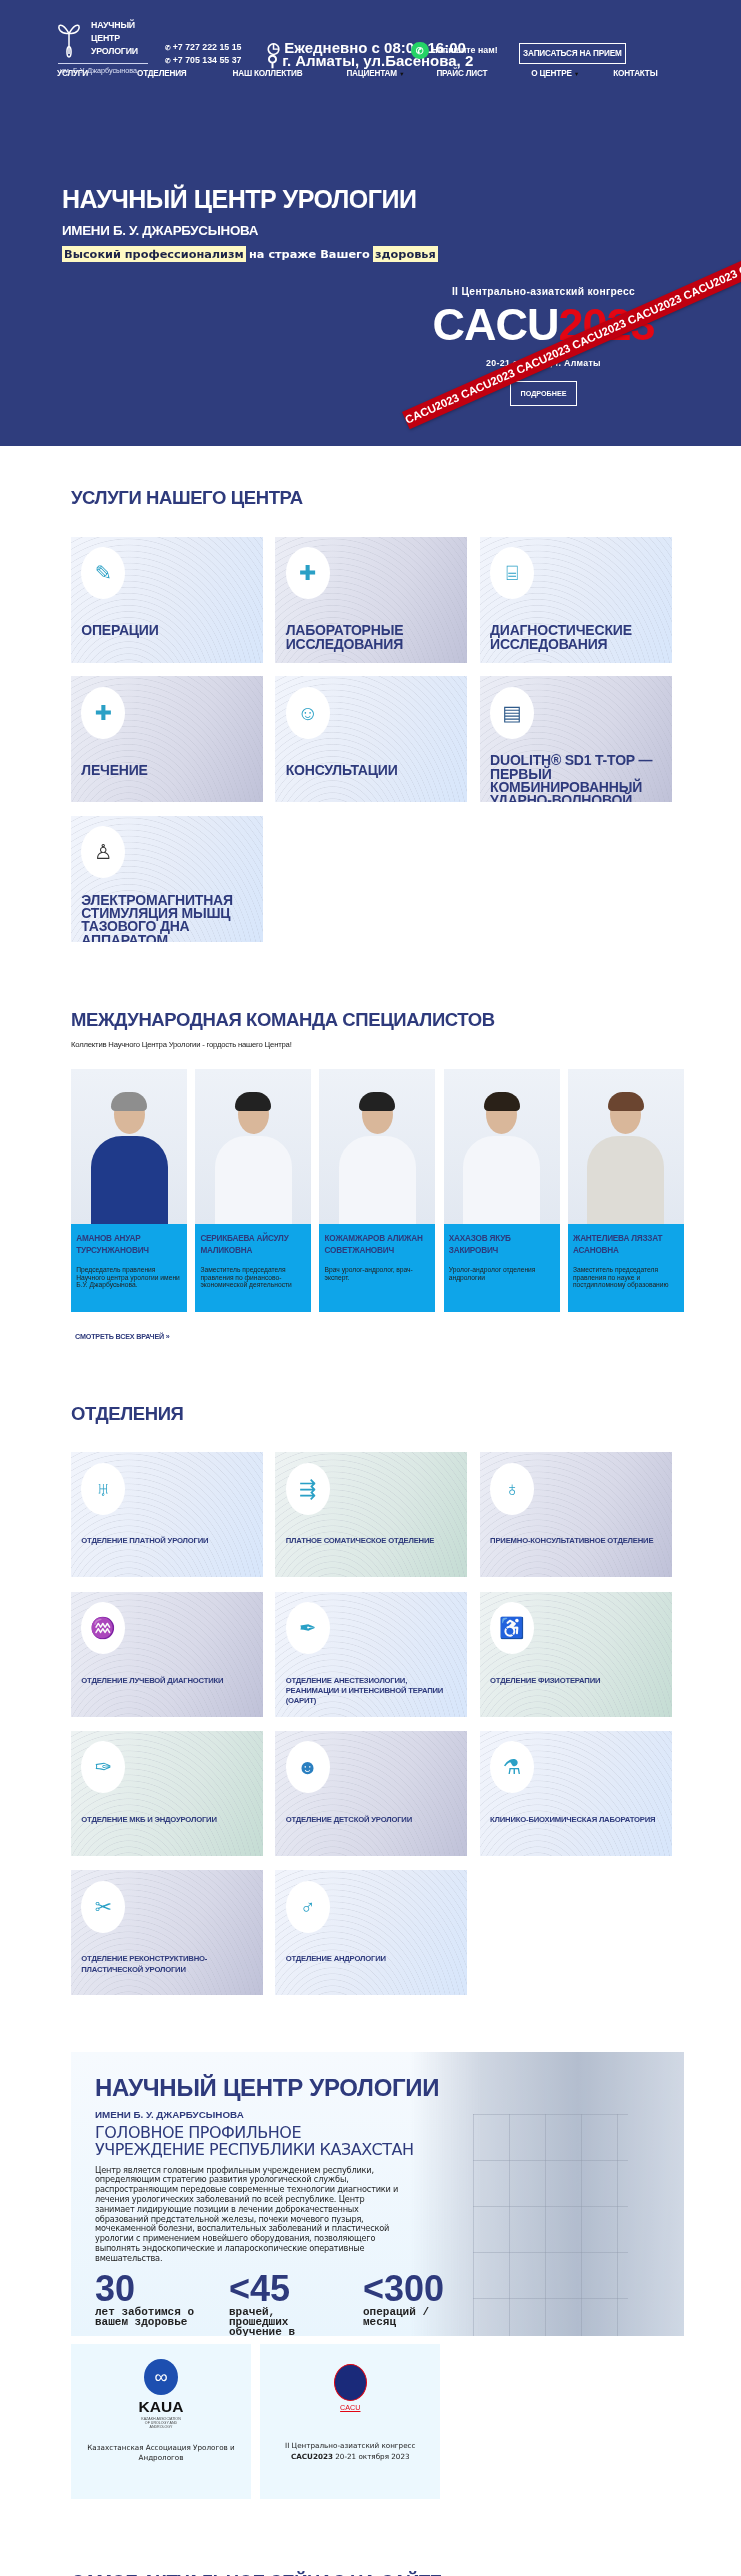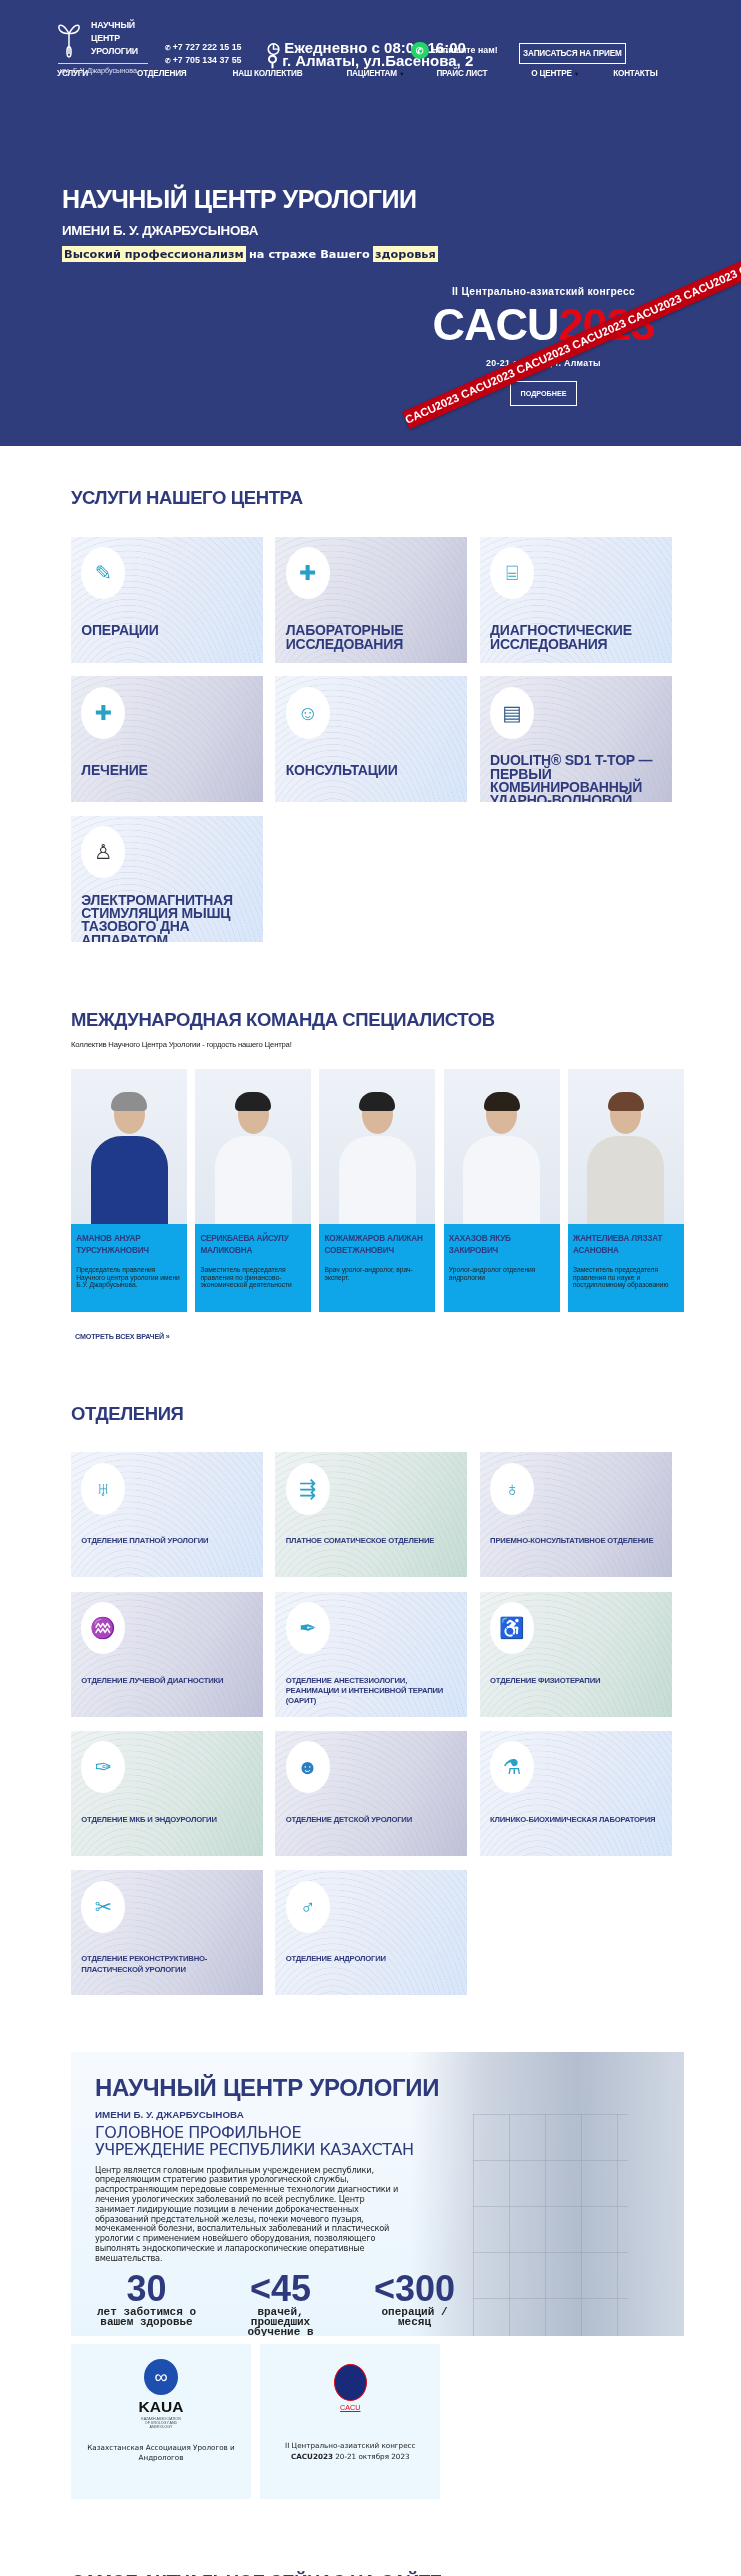--- a/index.html
+++ b/index.html
@@ -64,21 +64,21 @@
 
 
 .about{position:relative;background:linear-gradient(180deg,#f6fafe,#e9f5fd);height:284px;overflow:hidden}
 .about .bldg{position:absolute;left:340px;top:0;width:278px;height:284px;background:linear-gradient(90deg,rgba(255,255,255,0) 0%,#c9d1de 25%,#a8b3c6 60%,#cdd5e2 100%);opacity:.85}
 .about .bldg::after{content:"";position:absolute;left:62px;top:62px;width:155px;height:223px;background:repeating-linear-gradient(90deg,rgba(120,130,150,.35) 0 1px,transparent 1px 36px),repeating-linear-gradient(180deg,rgba(120,130,150,.35) 0 1px,transparent 1px 46px)}
 .about h1{position:relative;font-size:24px;font-weight:bold;color:#2e3a7c;letter-spacing:-0.3px}
 .about h3{position:relative;font-size:9.8px;font-weight:bold;color:#2e3a7c;margin-top:7.2px}
 .about h2{position:relative;font-size:16px;font-weight:normal;color:#2e3a7c;line-height:16.5px;margin-top:5.2px;font-family:"DejaVu Sans",sans-serif;letter-spacing:-0.5px}
 .about p{position:relative;width:309px;font-size:8.2px;line-height:9.8px;color:#222;margin-top:7.2px;font-family:"DejaVu Sans",sans-serif;letter-spacing:-0.2px}
 .stats{position:relative;display:flex;margin-top:7.2px}
-.stat{text-align:center;width:103px}
+.stat{text-align:left;width:103px}
 .stat .n{font-size:36px;font-weight:bold;color:#2e3a7c;line-height:1}
 .stat .d{font-size:11px;font-weight:bold;color:#222;line-height:10.3px;font-family:Liberation Mono, monospace}
 .partners{display:grid;grid-template-columns:180px 180px 196px;column-gap:9.3px;margin-top:7.2px}
 .pcard{background:#ecf8fe;height:155px;text-align:center;padding-top:15.5px}
 .pcard .logo-c{width:34px;height:36px;border-radius:50%;margin:0 auto}
 .pcard .cap{font-size:7.2px;color:#222;margin-top:13.4px;line-height:10.3px;font-family:"DejaVu Sans",sans-serif}
 .pcard .btn{display:inline-block;border:1px solid #2e3a7c;padding:6.2px 8.2px;font-weight:bold;font-size:6.7px;color:#2e3a7c;margin-top:10.3px}
 </style>
 </head>
 <body>
@@ -96,21 +96,21 @@
       <div class="txt">
         <div>НАУЧНЫЙ</div>
         <div>ЦЕНТР</div>
         <div>УРОЛОГИИ</div>
       </div>
       <div class="line"></div>
       <div class="sub">им. Б.У. Джарбусынова</div>
     </div>
     <div class="phones">
       <div><span class="ic">✆</span><span>+7 727 222 15 15</span></div>
-      <div><span class="ic">✆</span><span>+7 705 134 37 55</span></div>
+      <div><span class="ic">✆</span><span>+7 705 134 55 37</span></div>
     </div>
     <div class="sched">
       <div><span>◷ </span><span>Ежедневно с 08:00-16:00</span></div>
       <div><span>⚲ </span><span>г. Алматы, ул.Басенова, 2</span></div>
     </div>
     <div class="wa">
       <span class="bubble">✆</span>
       <span>Напишите нам!</span>
     </div>
     <div class="book-btn">ЗАПИСАТЬСЯ НА ПРИЕМ</div>

